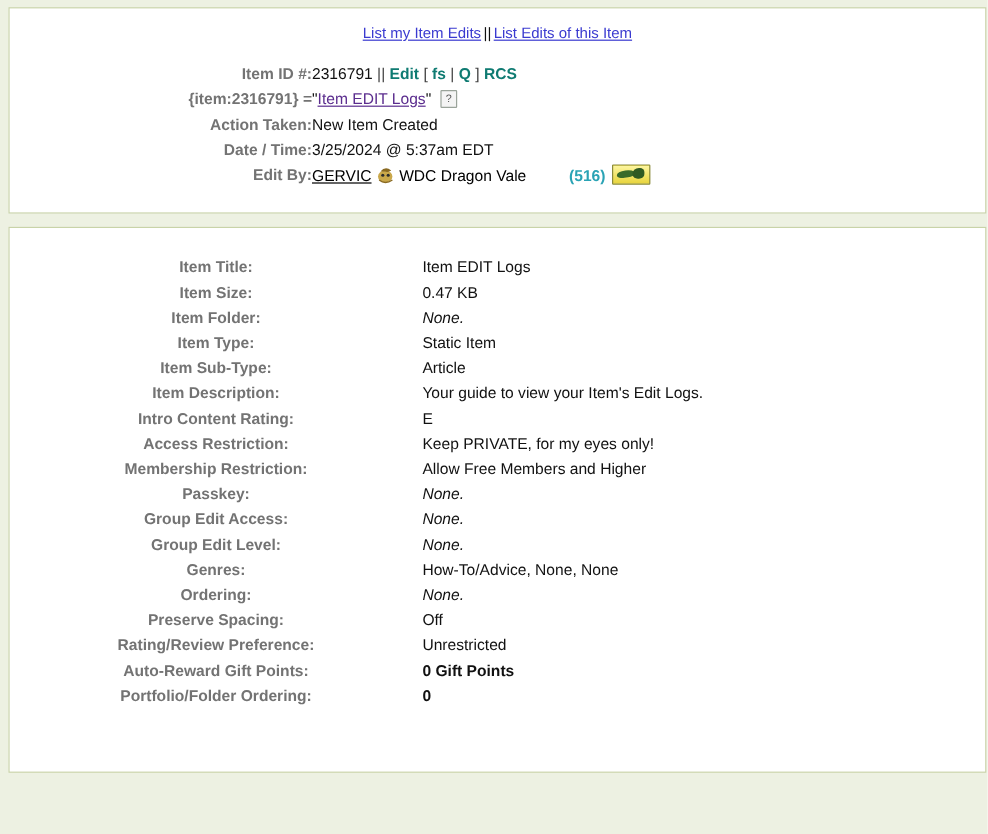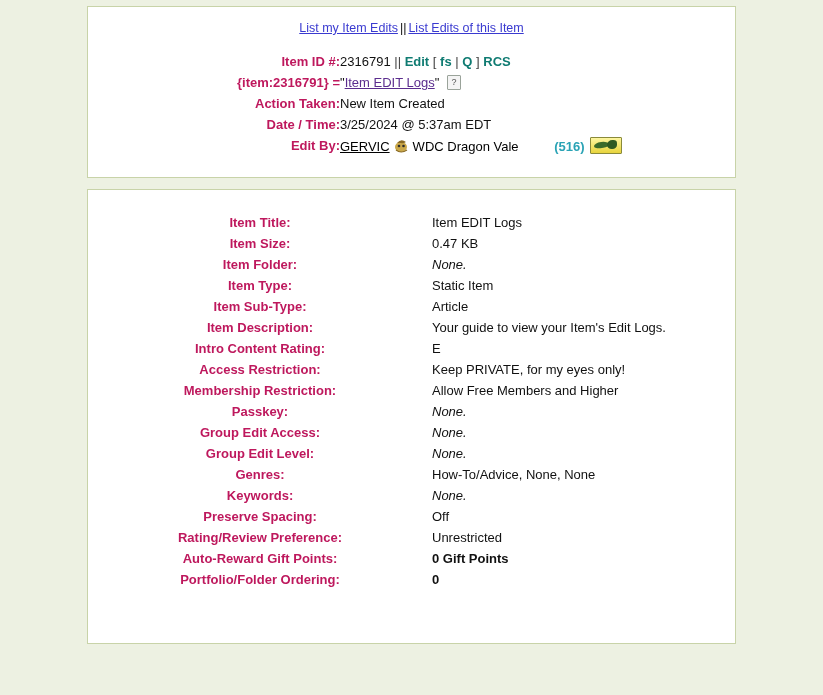--- a/index.html
+++ b/index.html
@@ -16,21 +16,21 @@
   }
   .page {
     width: 823px;
     box-sizing: border-box;
     padding: 6px 7px 0 7px;
   }
   .panel {
     background: #ffffff;
     border: 1px solid #c8d3a8;
     box-sizing: border-box;
-    width: 649px;
+    width: 815px;
     margin: 0 auto 11px auto;
   }
   .panel-top {
     padding: 14px 0 20px 0;
   }
   .panel-bottom {
     padding: 22px 0 14px 0;
     min-height: 455px;
   }
   .links-row {
@@ -55,21 +55,21 @@
     vertical-align: top;
     padding: 2px 0;
     font-size: 13px;
     line-height: 17px;
   }
   td.label {
     text-align: right;
     font-weight: bold;
     white-space: nowrap;
     padding-right: 7px;
-    color: #be185d;
+    color: #737373;
     margin-left: 43px;
   }
   td.value {
     text-align: left;
     color: #111111;
   }
   .kv-top {
     margin-left: 0;
     width: 100%;
   }
@@ -274,21 +274,21 @@
       </tr>
       <tr>
         <td class="label">Group Edit Level:</td>
         <td class="value italic">None.</td>
       </tr>
       <tr>
         <td class="label">Genres:</td>
         <td class="value">How-To/Advice, None, None</td>
       </tr>
       <tr>
-        <td class="label">Keywords:</td>
+        <td class="label">Ordering:</td>
         <td class="value italic">None.</td>
       </tr>
       <tr>
         <td class="label">Preserve Spacing:</td>
         <td class="value">Off</td>
       </tr>
       <tr>
         <td class="label">Rating/Review Preference:</td>
         <td class="value">Unrestricted</td>
       </tr>

